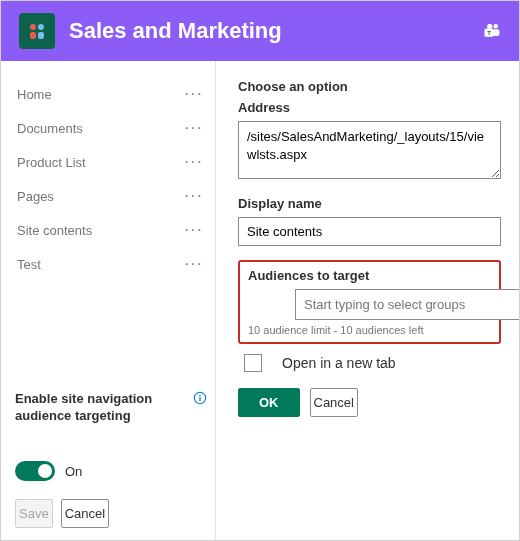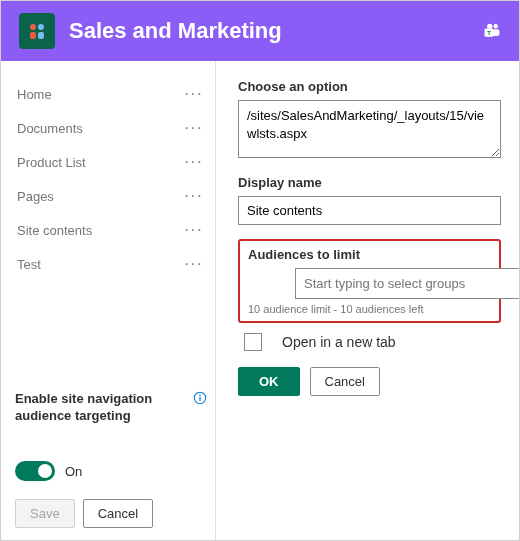--- a/index.html
+++ b/index.html
@@ -109,21 +109,21 @@
       position: absolute;
       top: 3px;
       right: 3px;
     }
     .toggle-label { font-size: 13px; }
     .left-buttons {
       display: flex;
       gap: 8px;
     }
     .btn {
-      padding: 6px 14px;
+      padding: 6px 3px;
       font-size: 13px;
       border: 1px solid #8a8a8a;
       background: #fff;
       color: #323130;
       cursor: pointer;
       border-radius: 2px;
     }
     .btn-disabled {
       color: #a6a6a6;
       border-color: #d0d0d0;
@@ -307,27 +307,28 @@
         <button class="btn">Cancel</button>
       </div>
     </div>
   </div>
 
   <div class="right">
     <div class="notch"></div>
 
     <div class="field-label">Choose an option</div>
 
+    <div class="field-label">Address</div>
     <textarea class="textarea" style="">/sites/SalesAndMarketing/_layouts/15/viewlsts.aspx</textarea>
 
     <div class="field-label">Display name</div>
     <input type="text" class="text-input" value="Site contents" style="">
 
     <div class="highlight-box">
-      <div class="field-label">Audiences to limit</div>
+      <div class="field-label">Audiences to target</div>
       <input type="text" class="placeholder-input" placeholder="Start typing to select groups" style="">
       <div class="hint">10 audience limit - 10 audiences left</div>
     </div>
 
     <div class="checkbox-row">
       <div class="checkbox"></div>
       <span>Open in a new tab</span>
     </div>
 
     <div class="right-buttons">

